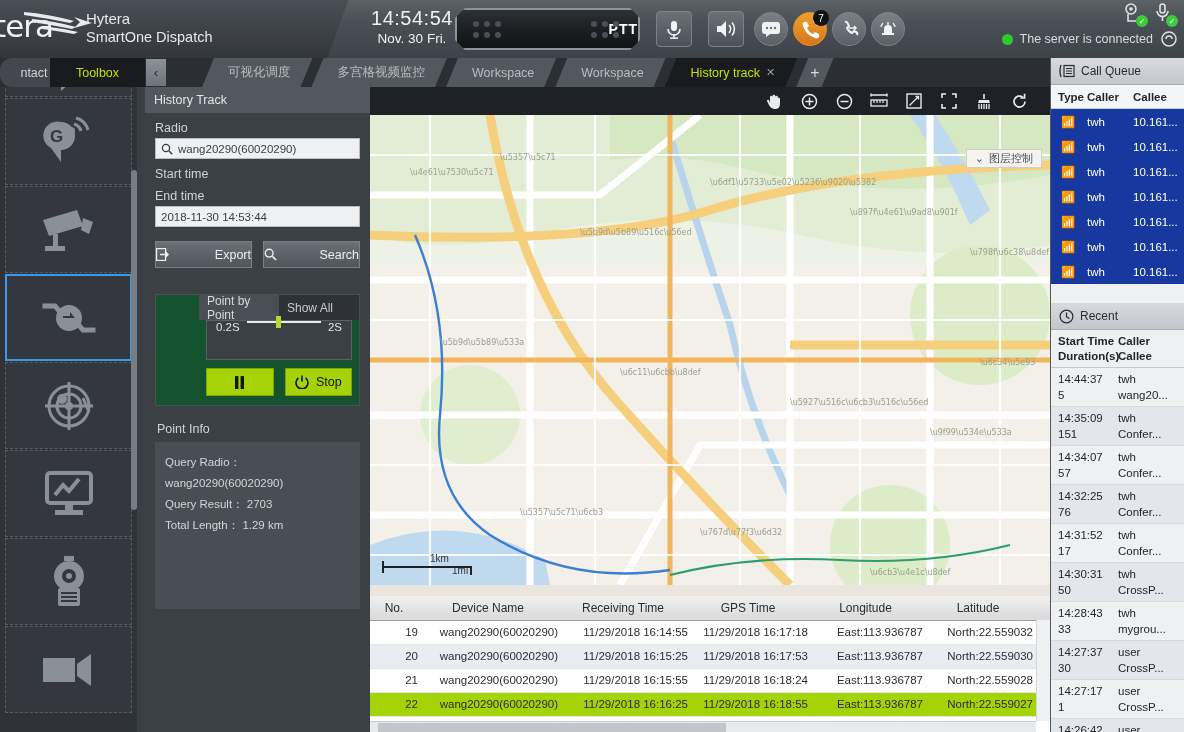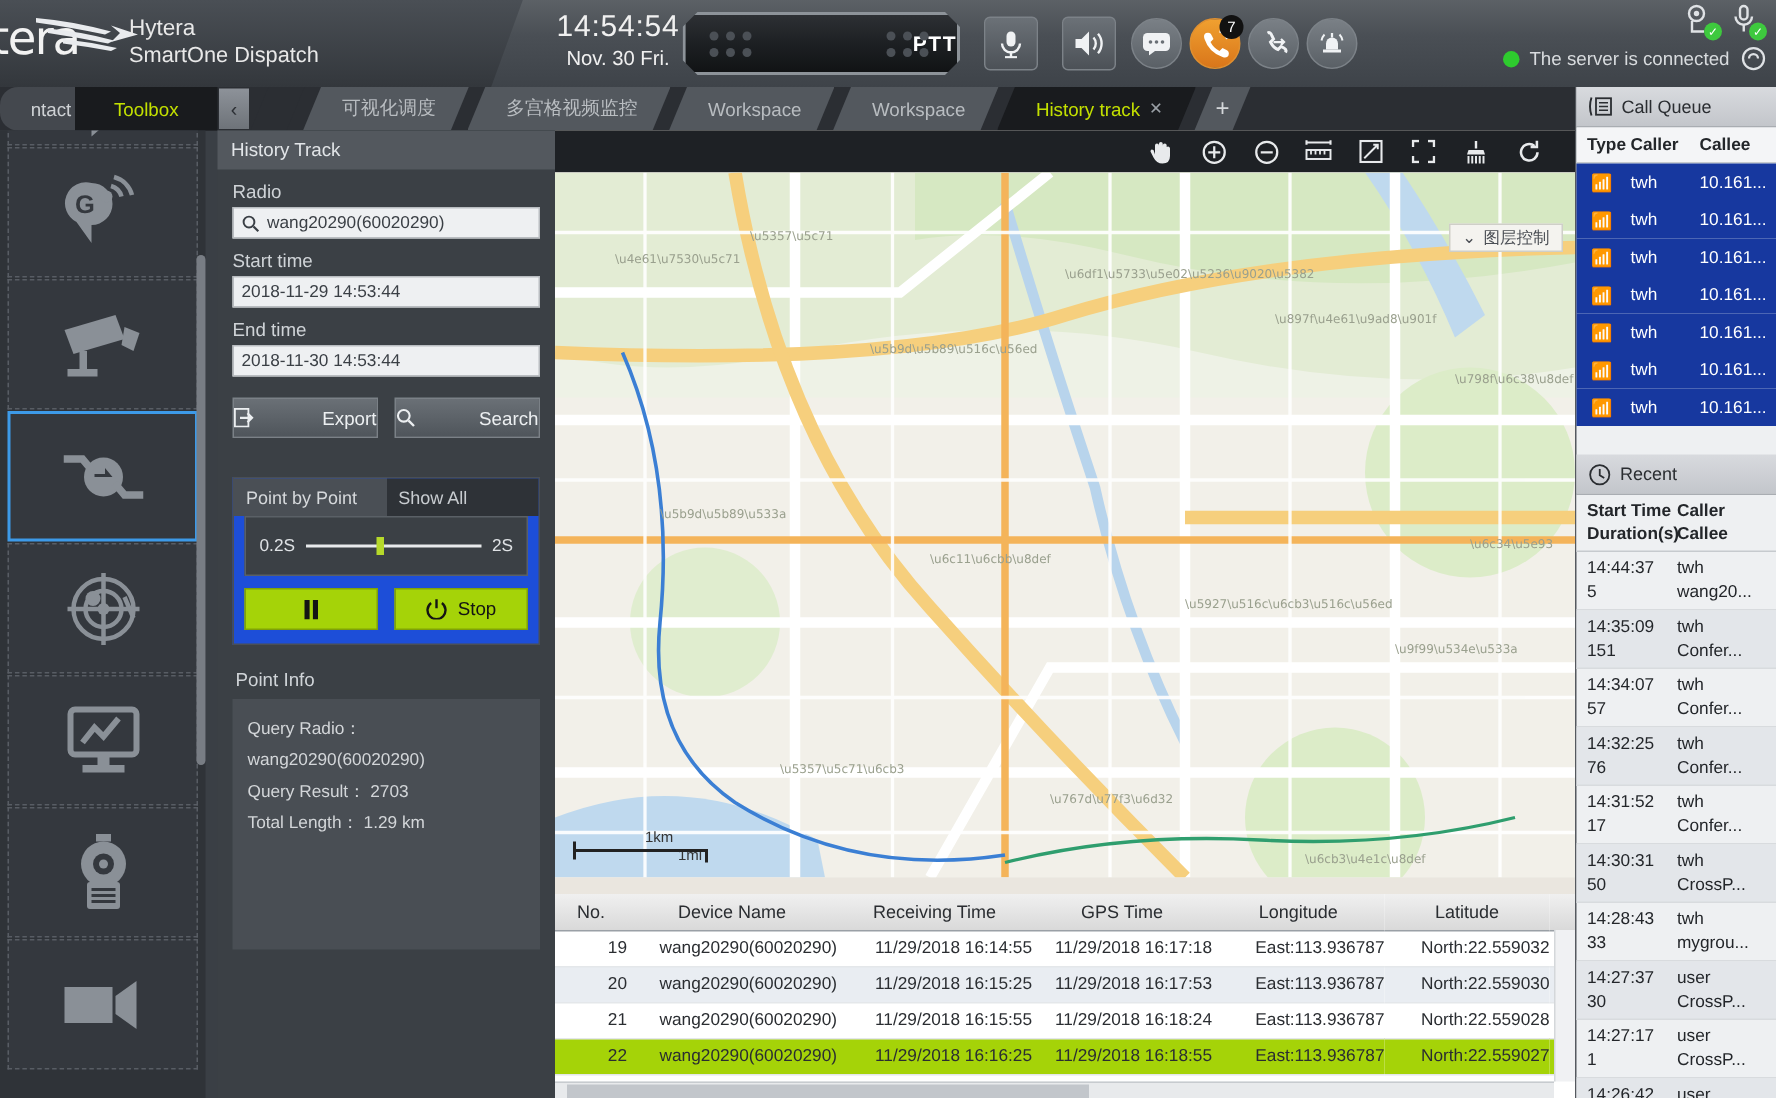--- a/index.html
+++ b/index.html
@@ -84,28 +84,28 @@
   .panelhdr{height:26px;background:#53585e;color:#e2e5e8;font-size:12.5px;
     display:flex;align-items:center;padding-left:9px;}
   .plabel{color:#cfd3d7;font-size:12.5px;margin:8px 0 3px 10px;}
   .pinput{margin:0 10px;height:21px;background:#eef0f2;border:1px solid #b9bdc1;
     display:flex;align-items:center;padding:0 5px;font-size:11px;color:#3a3f45;gap:5px;}
   .pinput .val{font-size:11.5px;}
   .btnrow{display:flex;gap:11px;margin:14px 10px 0 10px;}
   .gbtn{flex:1;height:27px;background:linear-gradient(#6a7076,#4f555b);
     border:1px solid #7b8187;color:#eceff1;font-size:12.5px;display:flex;
     align-items:center;justify-content:space-between;gap:7px;}
-  .segbox{margin:26px 10px 0 10px;border:1px solid #4a4f55;background:#1d4ed8;}
+  .segbox{margin:26px 10px 0 10px;border:1px solid #4a4f55;background:#14532d;padding-left:43px;}
   .segrow{display:flex;}
   .seg{flex:1;height:25px;display:flex;align-items:center;padding-left:8px;
     font-size:12px;color:#d6d9dc;background:#4a4f55;}
   .seg.off{background:#2e3237;color:#c8ccd0;}
   .speedtxt{font-size:12px;color:#d6d9dc;padding:6px 0 4px 8px;}
   .sliderbox{margin:0 7px 7px 7px;border:1px solid #5a6066;background:#3b4045;height:40px;
-    display:flex;align-items:center;padding:0 9px;gap:7px;}
+    display:flex;align-items:flex-start;padding:0 9px;gap:7px;}
   .slbl{color:#dfe2e5;font-size:11.5px;}
   .track{flex:1;height:2px;background:#e8eaec;position:relative;}
   .knob{position:absolute;left:40%;top:-5px;width:5px;height:12px;background:#b6d92a;}
   .actrow{display:flex;gap:11px;margin:8px 7px 9px 7px;}
   .lgbtn{flex:1;height:28px;background:#a5d308;border:1px solid #7fa206;color:#141414;
     font-size:12.5px;display:flex;align-items:center;justify-content:center;gap:7px;}
   .pinfoh{color:#cfd3d7;font-size:12.5px;margin:16px 0 6px 12px;}
   .pinfo{margin:0 10px;background:#494e54;height:167px;padding:10px 0 0 10px;}
   .pinfo div{color:#d3d6d9;font-size:11.5px;line-height:21px;}
 
@@ -379,23 +379,20 @@
   <div class="plabel">Radio</div>
   <div class="pinput">
     <svg width="12" height="12" viewBox="0 0 12 12">
         <circle cx="5" cy="5" r="3.6" fill="none" stroke="#3a3f45" stroke-width="1.3"></circle>
         <path d="M8 8 L11.2 11.2" stroke="#3a3f45" stroke-width="1.5"></path>
       </svg>
     <span class="val">wang20290(60020290)</span>
   </div>
 
   <div class="plabel">Start time</div>
-  <div class="pinput">
-    <span class="val">2018-11-29 14:53:44</span>
-  </div>
 
   <div class="plabel">End time</div>
   <div class="pinput">
     <span class="val">2018-11-30 14:53:44</span>
   </div>
 
   <div class="btnrow">
     <div class="gbtn">
       <svg width="15" height="13" viewBox="0 0 15 13">
           <rect x="0.6" y="0.6" width="9" height="11.8" fill="none" stroke="#eceff1" stroke-width="1.2"></rect>

